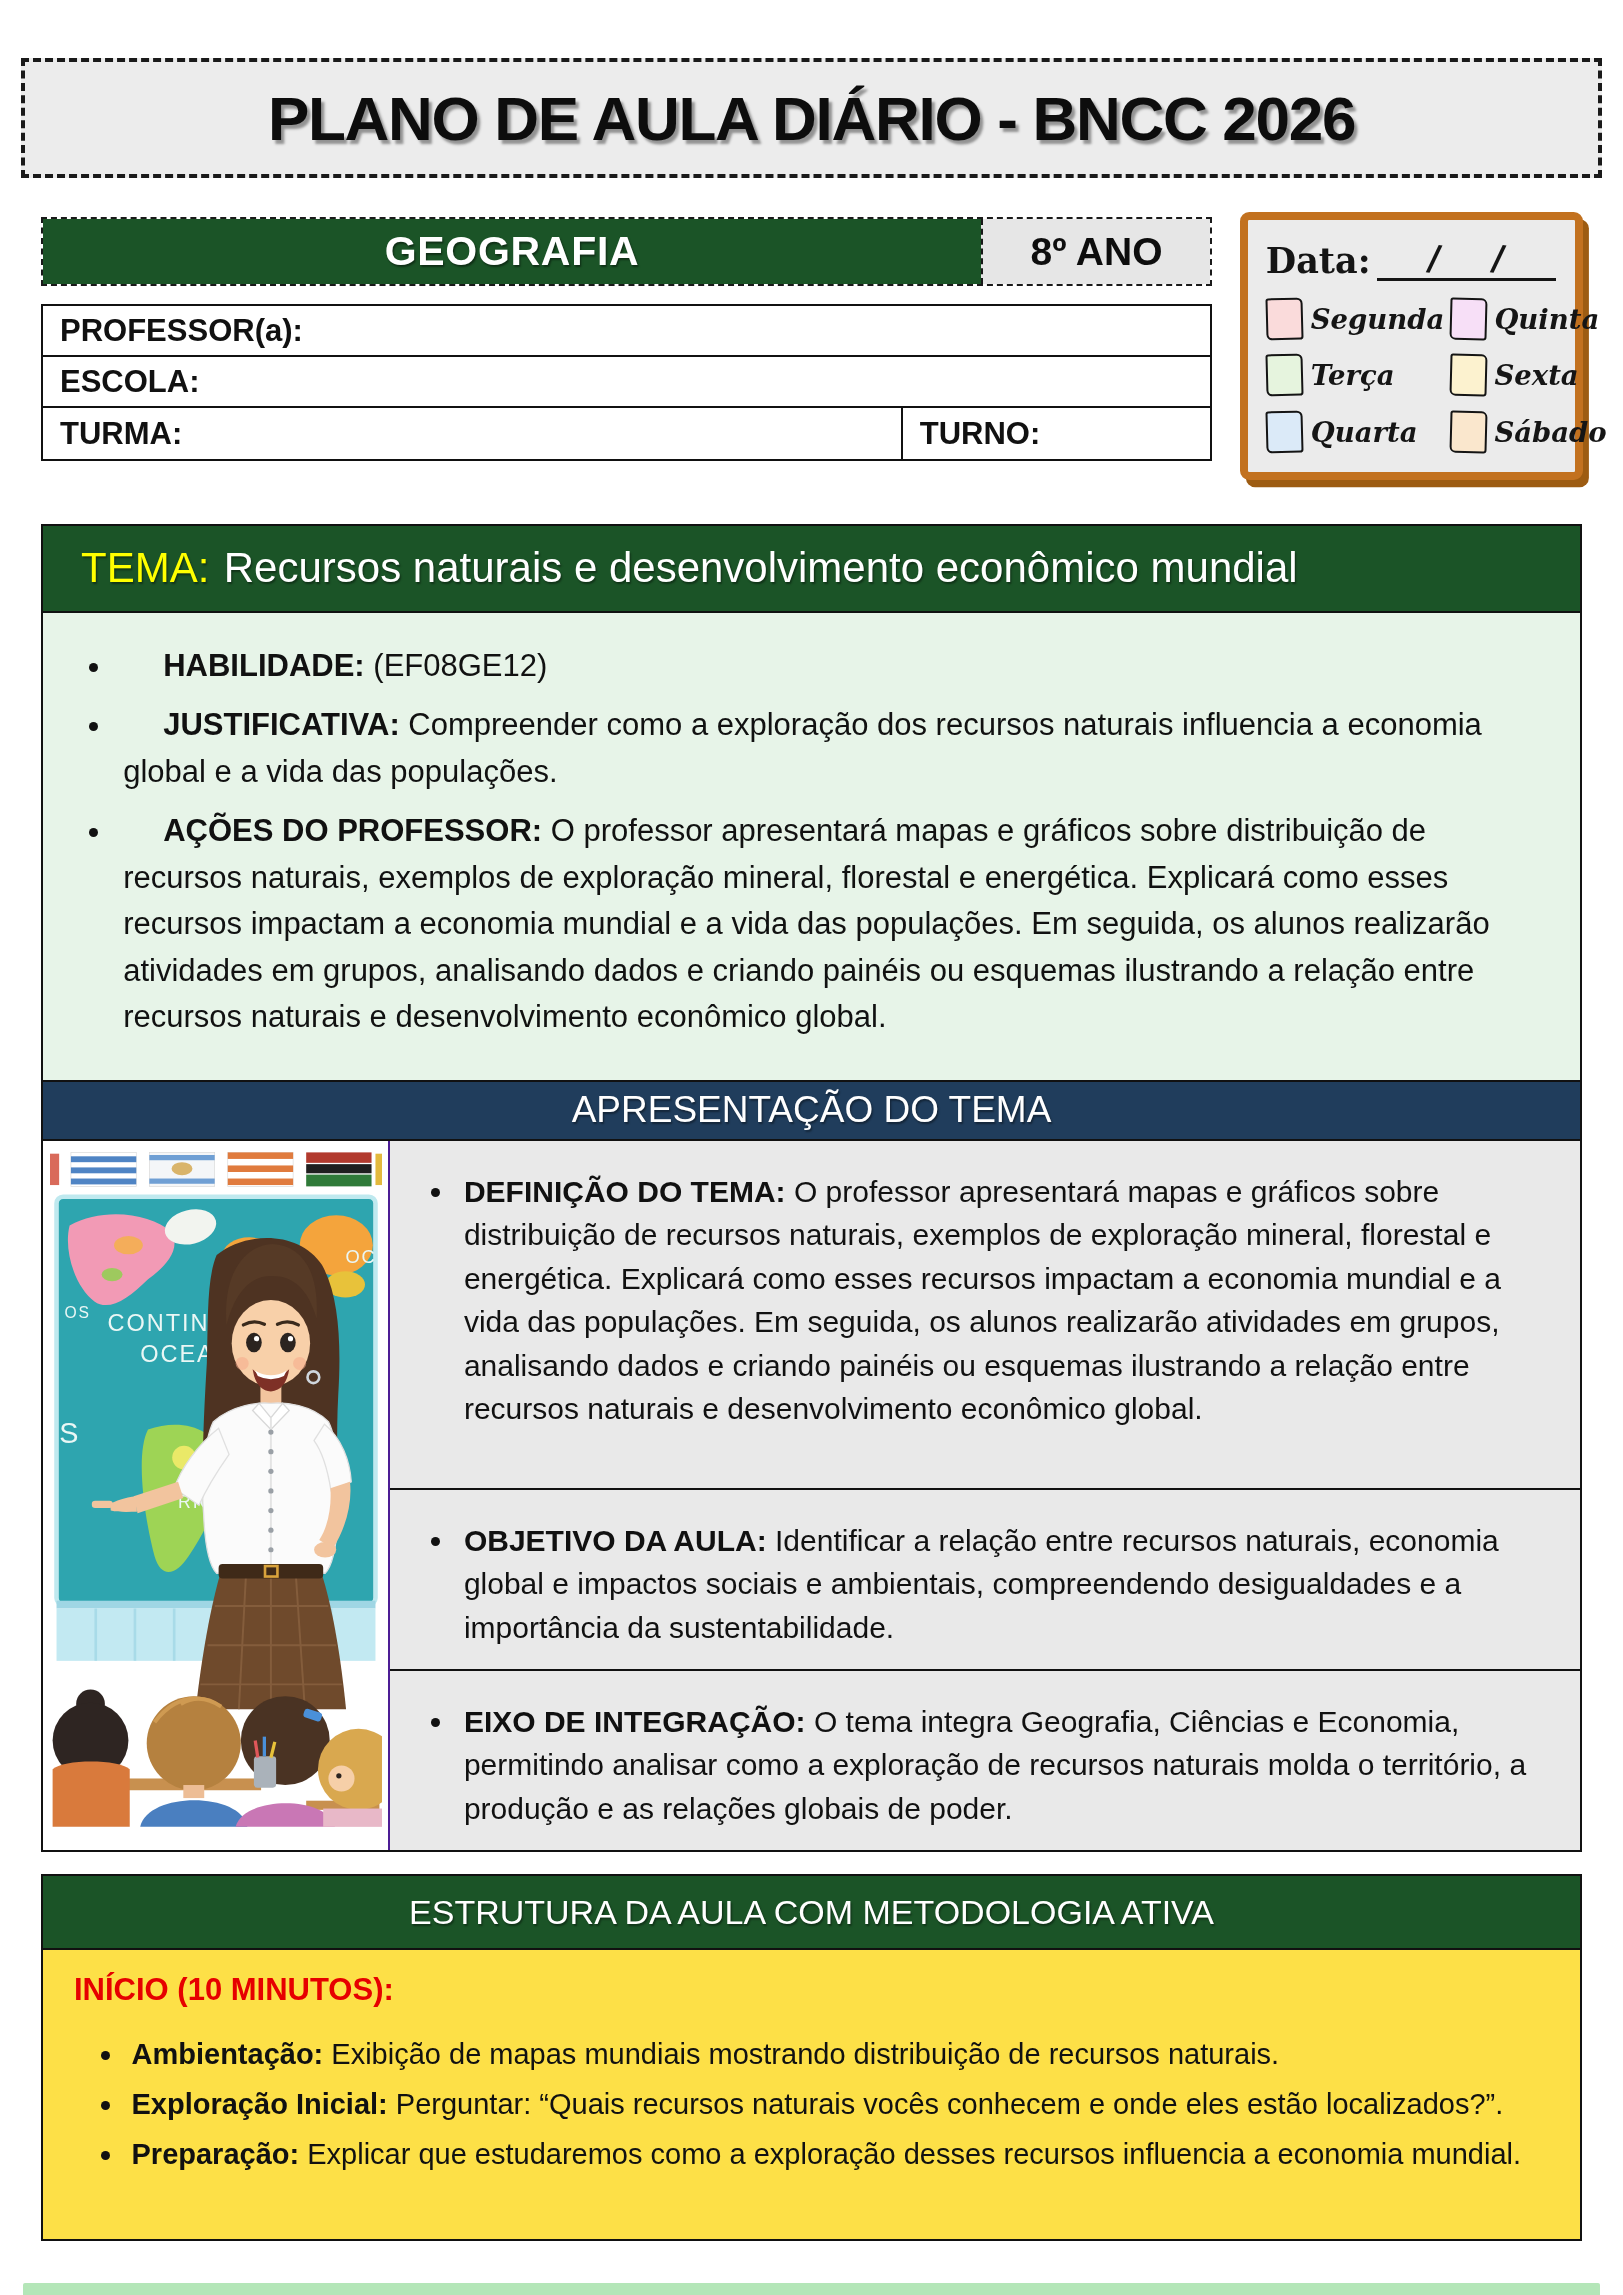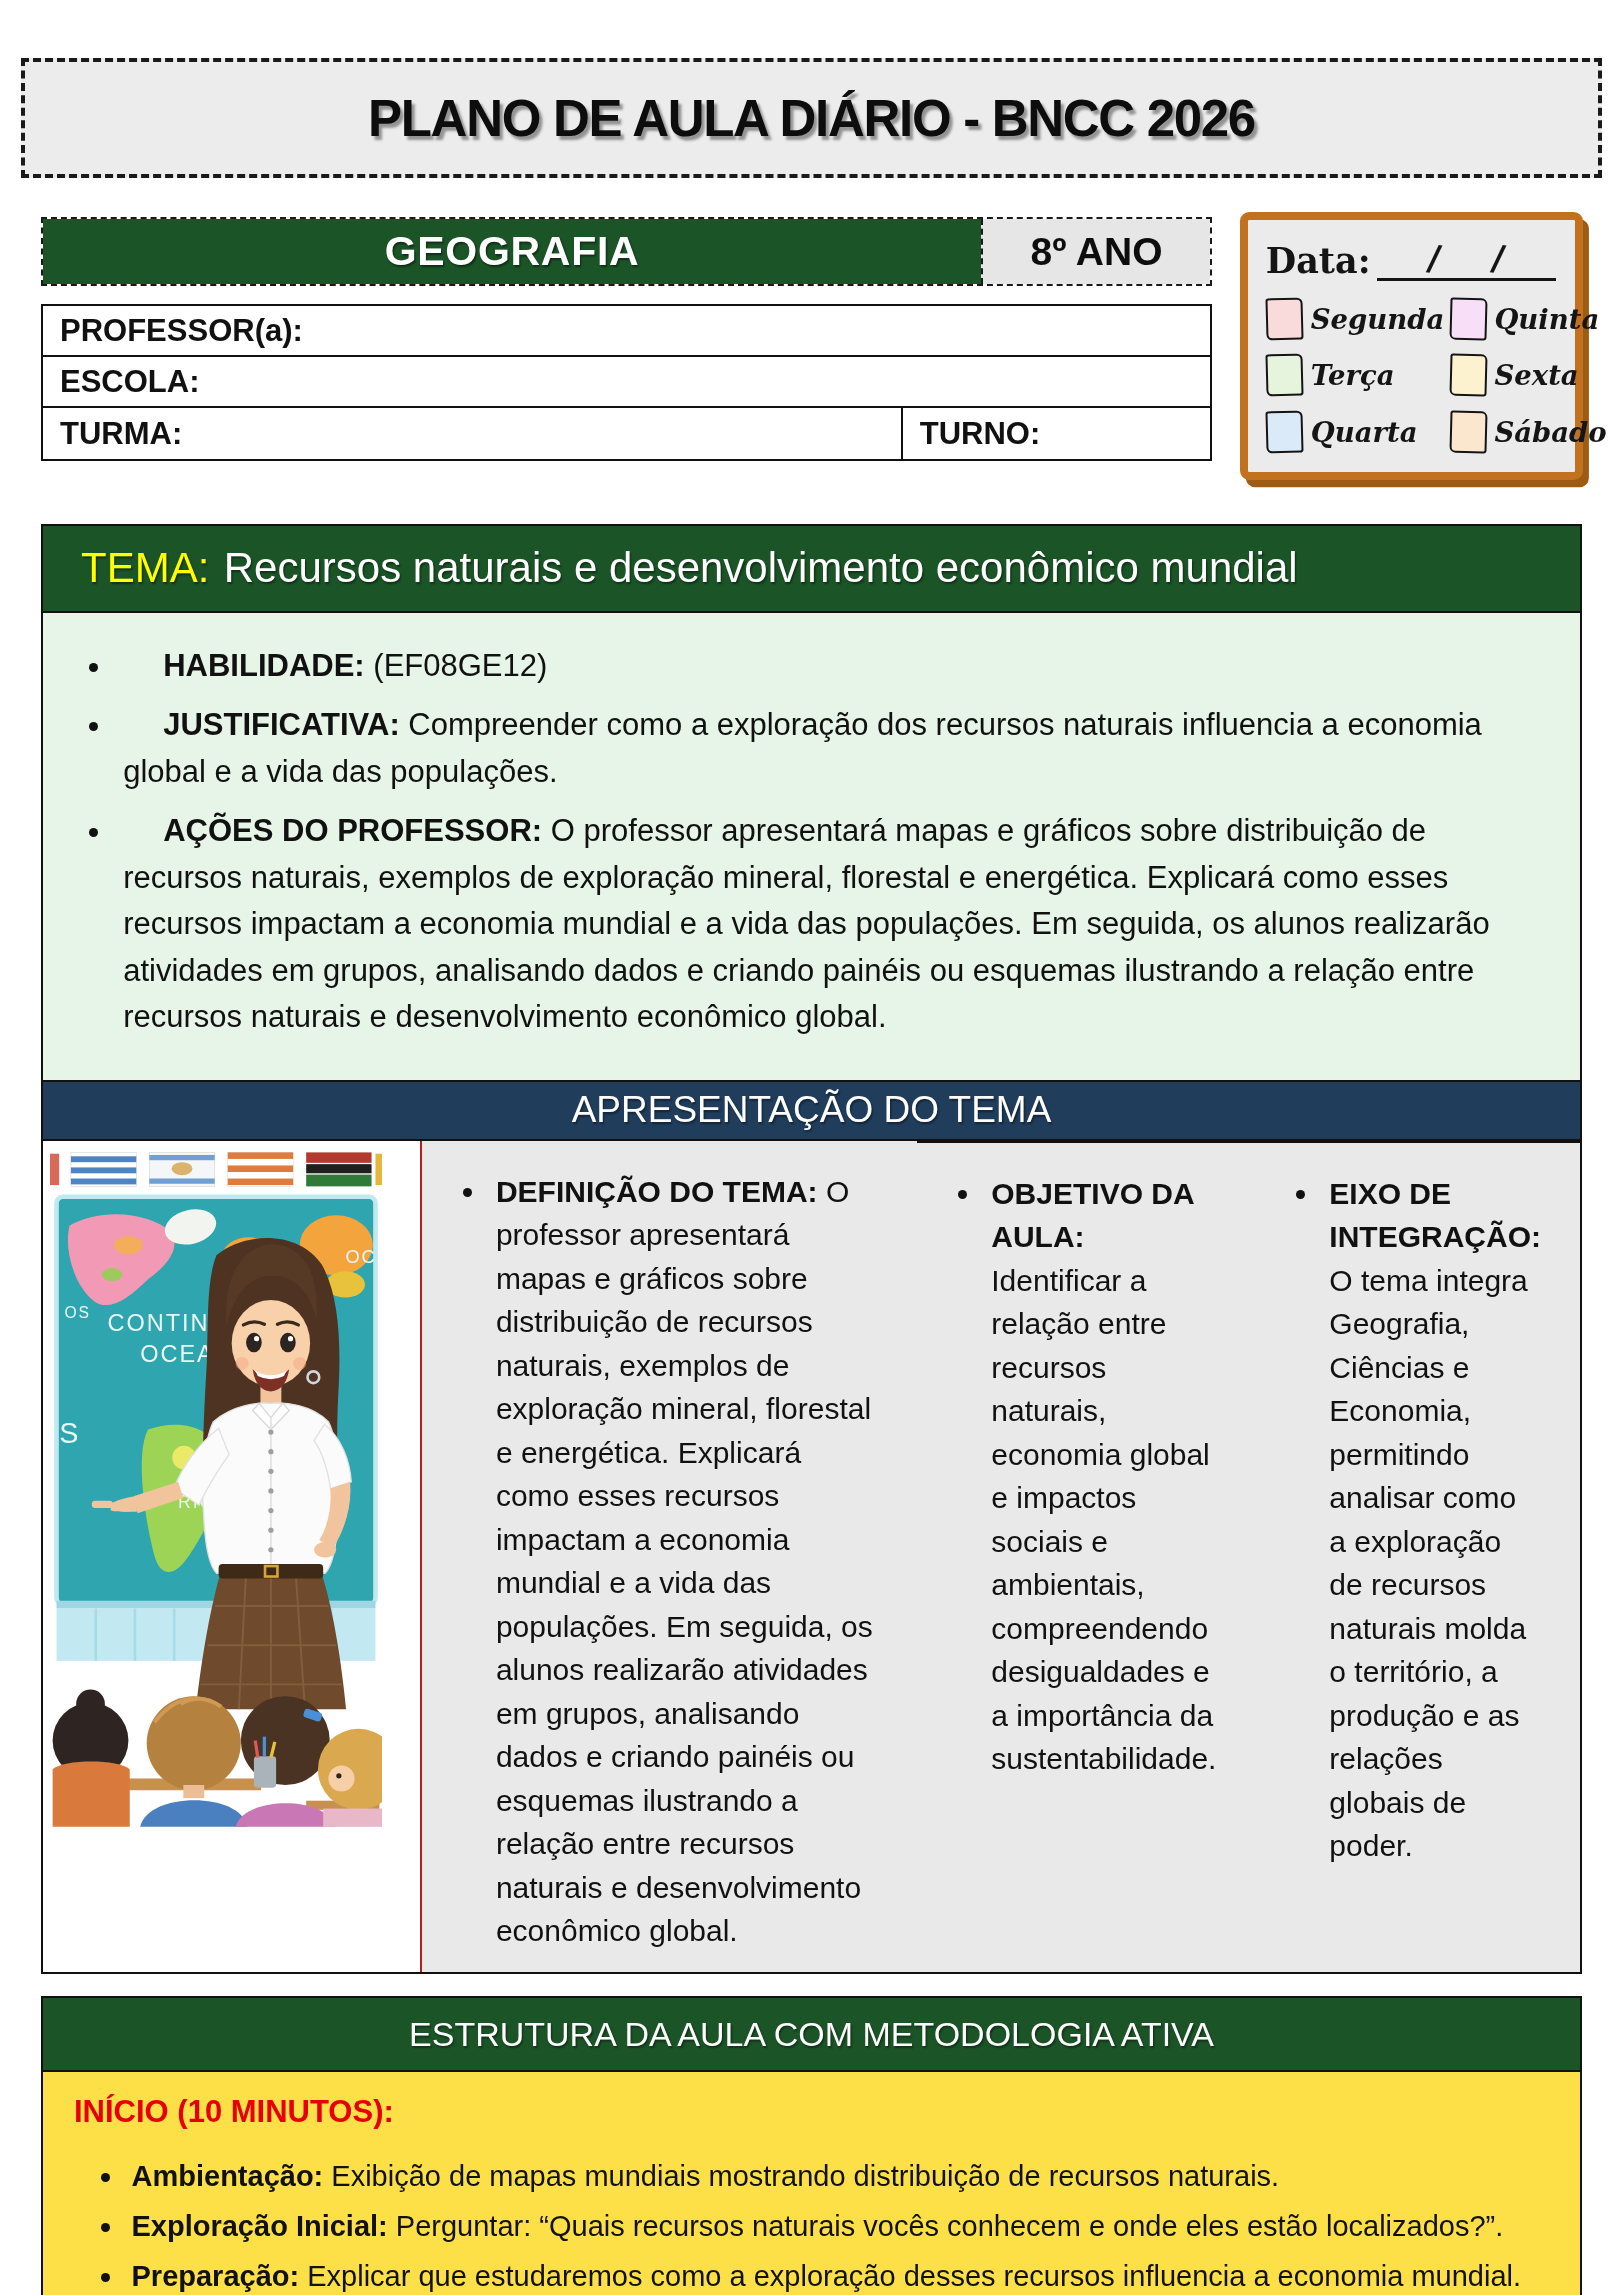--- a/index.html
+++ b/index.html
@@ -6,21 +6,21 @@
   html,body { background:#ffffff; }
   body { width:1623px; font-family:"Liberation Sans", sans-serif; color:#111; }
   .page { width:1623px; min-height:2295px; position:relative; background:#fff; padding-bottom:13px; }
 
   
   .title-box{
     margin:58px 21px 0; height:120px; background:#ececec;
     border:4.6px dashed #1a1a1a; display:flex; align-items:center; justify-content:center;
   }
   .title-box h1{
-    font-size:51px; font-weight:bold; letter-spacing:-1.3px; color:#0d0d0d;
+    font-size:62px; font-weight:bold; letter-spacing:-1.3px; color:#0d0d0d;
     text-shadow:3.3px 3.9px 2.6px rgba(0,0,0,.38); white-space:nowrap;
   }
 
   
   .header-row{ margin:39px 41px 0; display:flex; gap:27.5px; }
   .header-left{ width:1171px; flex:0 0 auto; }
   .subject-strip{ height:69px; border:2.6px dashed #1a1a1a; display:flex; }
   .subject-cell{ flex:1; background:#1b5427; color:#fff; display:flex; align-items:center; justify-content:center;
     font-size:41px; font-weight:bold; letter-spacing:0.7px; text-shadow:1.3px 2px 2px rgba(0,0,0,.45);}
   .grade-cell{ width:229px; background:#e6e6e6; border-left:2.6px dashed #1a1a1a; display:flex; align-items:center; justify-content:center;
@@ -68,21 +68,21 @@
     min-height:432px; padding:30px 46px 26px 37px;
   }
   .tema-content ul{ list-style:disc; padding-left:34px; }
   .tema-content li{ font-size:31px; line-height:1.5; padding-left:9.2px; margin-bottom:13px; }
   .tema-content li b{ font-weight:bold;margin-left:40px; }
 
   
   .apres-row{ display:flex; border:2px solid #111; border-top:none; background:#fff; }
   .apres-illustration{ flex:0 0 345px; background:#fff; padding:6.5px; }
   .apres-illustration svg{ width:332px; height:680px; display:block; }
-  .apres-right{ flex:1; background:#e9e9e9; border-left:2px solid #b91c1c; display:flex; flex-direction:row;margin-left:32px; }
+  .apres-right{ flex:1; background:#e9e9e9; border-left:2px solid #4c1d95; display:flex; flex-direction:column; }
   .apres-item{ padding:29px 39px 19.6px 33px; }
   .apres-item + .apres-item{ border-top:2.6px solid #111; }
   .apres-item.first{ min-height:347px; }
   .apres-item ul{ list-style:disc; padding-left:33px; }
   .apres-item li{ font-size:30px; line-height:1.45; padding-left:7.9px; }
 
   
   .estrutura-section{ margin-top:22px; }
   .inicio-box{ border:2.6px solid #111; border-top:none; background:#fde047; min-height:291px; padding:22px 36px 26px 31px; }
   .inicio-heading{ color:#e60000; font-size:31px; font-weight:bold; margin-bottom:23.6px; }

